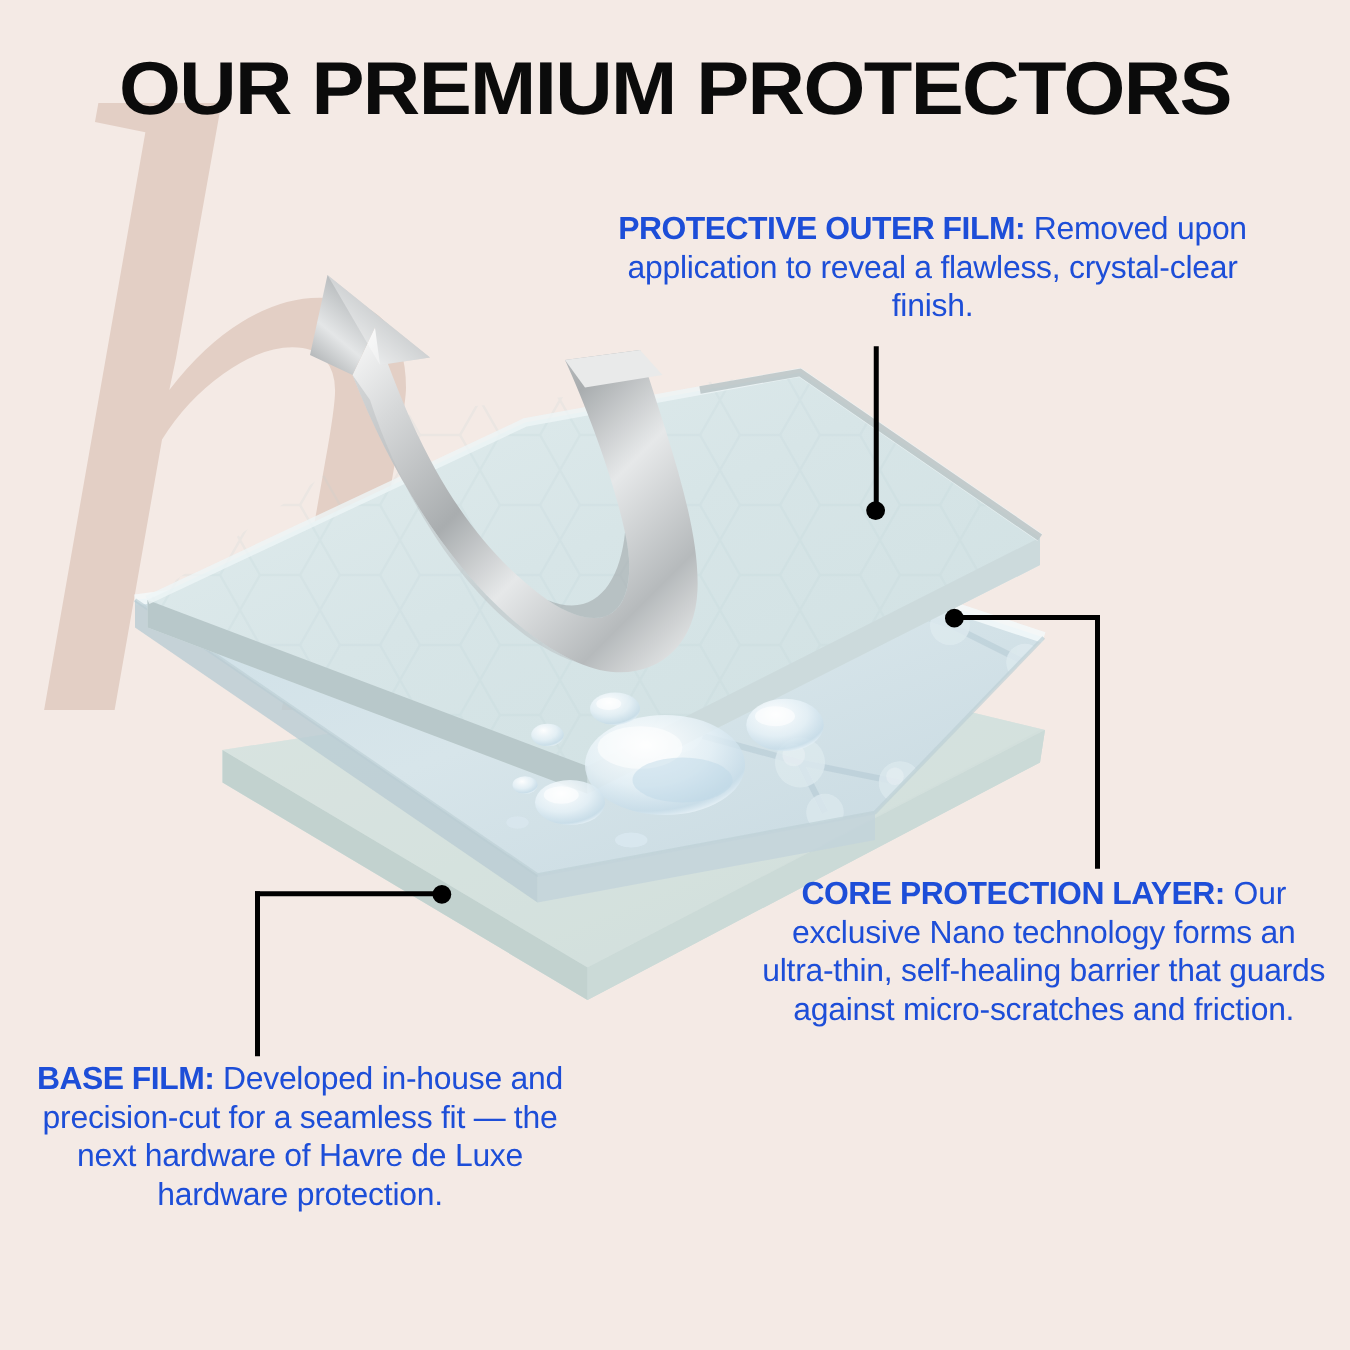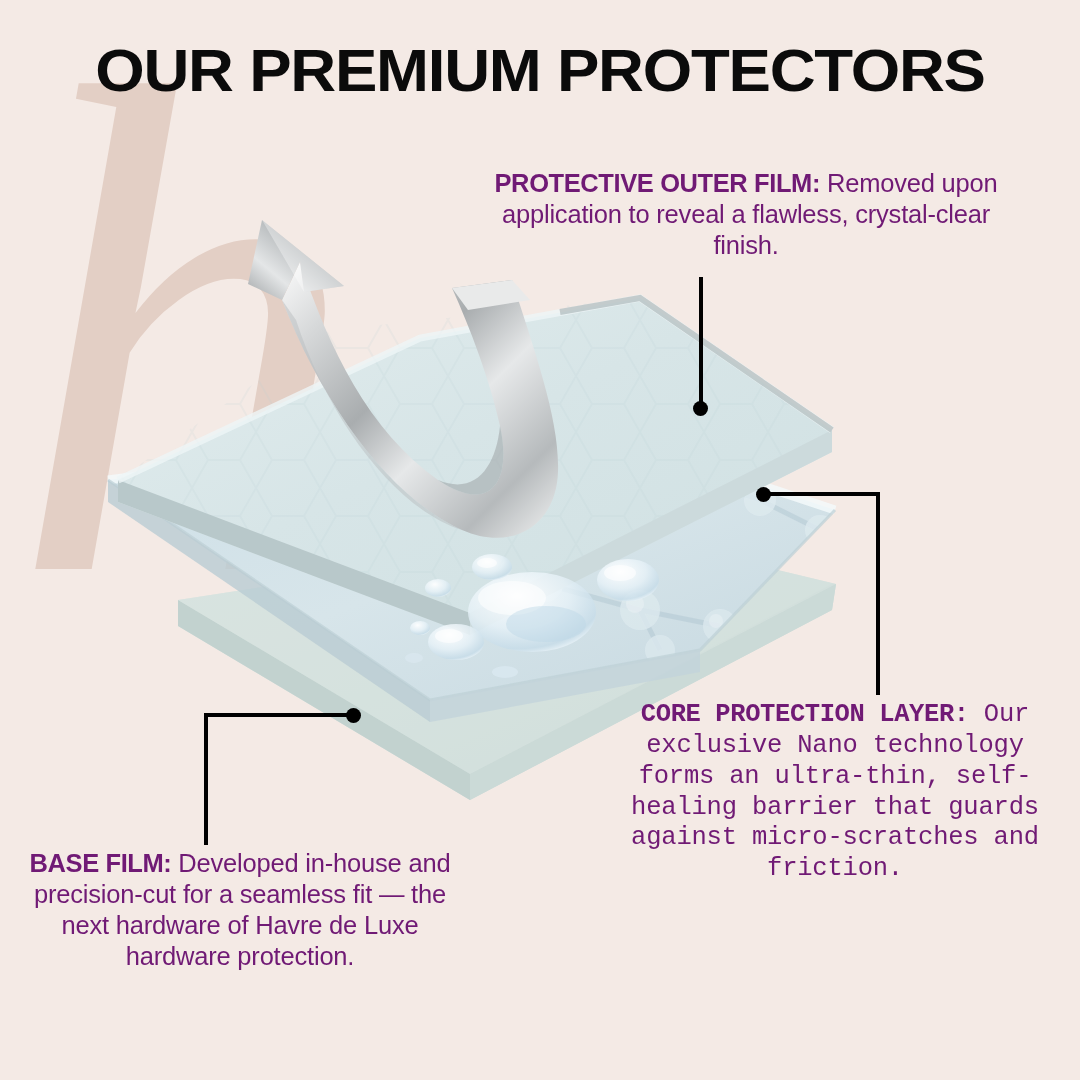--- a/index.html
+++ b/index.html
@@ -40,29 +40,29 @@
     white-space:nowrap;
     font-stretch:condensed;
   }
 
   
   .illus{position:absolute;left:0;top:180px;width:1080px;height:720px;}
 
   
   .callout{
     position:absolute;
-    color:#701a75;
+    color:#1d4ed8;
     font-size:25.5px;
     line-height:1.21;
     text-align:center;
     letter-spacing:-0.2px;
   }
   .callout b{font-weight:900;letter-spacing:-0.4px;}
   #co-film{ left:468px; top:168px; width:556px; }
-  #co-core{ left:604px; top:700px; width:462px;font-family:Liberation Mono, monospace; }
+  #co-core{ left:604px; top:700px; width:462px; }
   #co-base{ left:8px;   top:848px; width:464px; }
 
   
   .lead{position:absolute;background:#000;}
   .dot{position:absolute;width:15px;height:15px;border-radius:50%;background:#000;}
 </style>
 </head>
 <body>
 
 <div id="stage">

